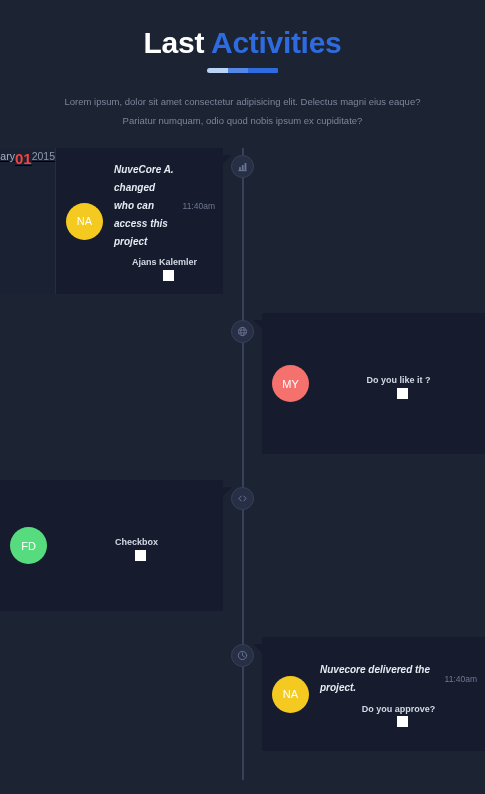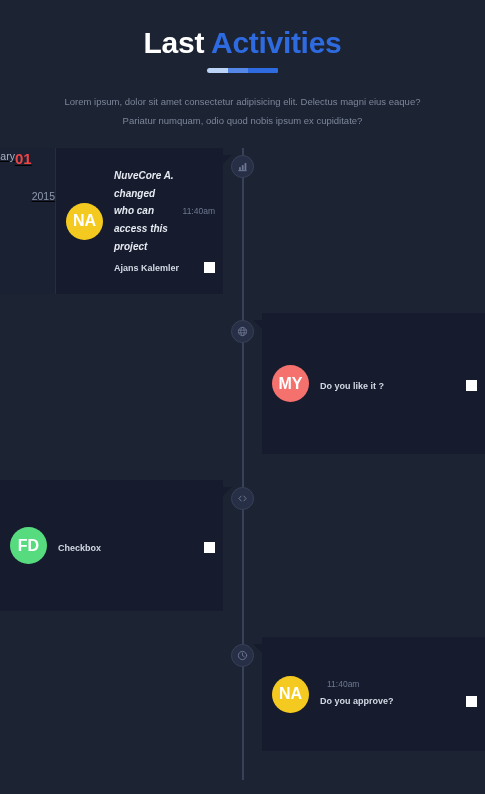--- a/index.html
+++ b/index.html
@@ -80,46 +80,46 @@
     background:#1A2133;
     border-right:1px solid #252D42;
     display:flex; flex-direction:row; justify-content:flex-end;
     padding-left:12px;
     text-decoration:underline;
   }
   .card.right .datecol{ width:56px; flex:0 0 56px; padding-left:14px; }
 
   .d-month{ font-size:10.5px; color:#A7B0C2; line-height:1.55; white-space:nowrap; }
   .d-day  { font-size:15px; font-weight:bold; color:#ef4444; line-height:1.5; }
-  .d-year { font-size:10.5px; color:#8F99AD; line-height:1.55;margin-top:40px; }
+  .d-year { font-size:10.5px; color:#8F99AD; line-height:1.55; }
 
   .body{
     flex:1; display:flex; align-items:center;
     padding:10px 8px 10px 10px; position:relative;
   }
 
   .avatar{
     width:37px; height:37px; flex:0 0 37px; border-radius:50%;
     display:flex; align-items:center; justify-content:center;
-    font-size:16px; font-weight:bold; color:#FFFFFF;
+    font-size:11px; font-weight:normal; color:#FFFFFF;
     margin-right:11px;
   }
 
   .content{ flex:1; min-width:0; }
   .msgline{ display:flex; align-items:center; }
   .msg{
     font-size:10px; font-weight:bold; color:#E6EAF2;
     line-height:1.78; flex:1; min-width:0;font-style:italic;
   }
   .time{
     font-size:8.5px; color:#6E7892; white-space:nowrap;
     margin-left:7px; flex:0 0 auto;text-align:right;
   }
   .foot{
-    display:flex; align-items:center; margin-top:5px;
+    display:flex; align-items:center; margin-top:5px;flex-direction:column;
   }
   .foot-label{
     font-size:9px; font-weight:bold; color:#D2D8E4; line-height:1.6;
     flex:1; min-width:0;
   }
   .checkbox{
     width:11px; height:11px; background:#FFFFFF; flex:0 0 11px;
     margin-left:7px;
   }
 </style>
@@ -223,20 +223,21 @@
         <circle cx="8" cy="8" r="6"></circle>
           <path d="M8 4.4V8l2.6 1.7"></path>
       </svg>
     </div>
     <div class="card right" style="height:114px;">
       <div class="notch"></div>
       <div class="body">
         <div class="avatar" style="background:#F5CA20;">NA</div>
         <div class="content">
           <div class="msgline">
+            <div class="msg">Nuvecore delivered the project.</div>
             <div class="time">11:40am</div>
           </div>
           <div class="foot">
             <div class="foot-label">Do you approve?</div>
             <div class="checkbox"></div>
           </div>
         </div>
       </div>
     </div>
   </div>

